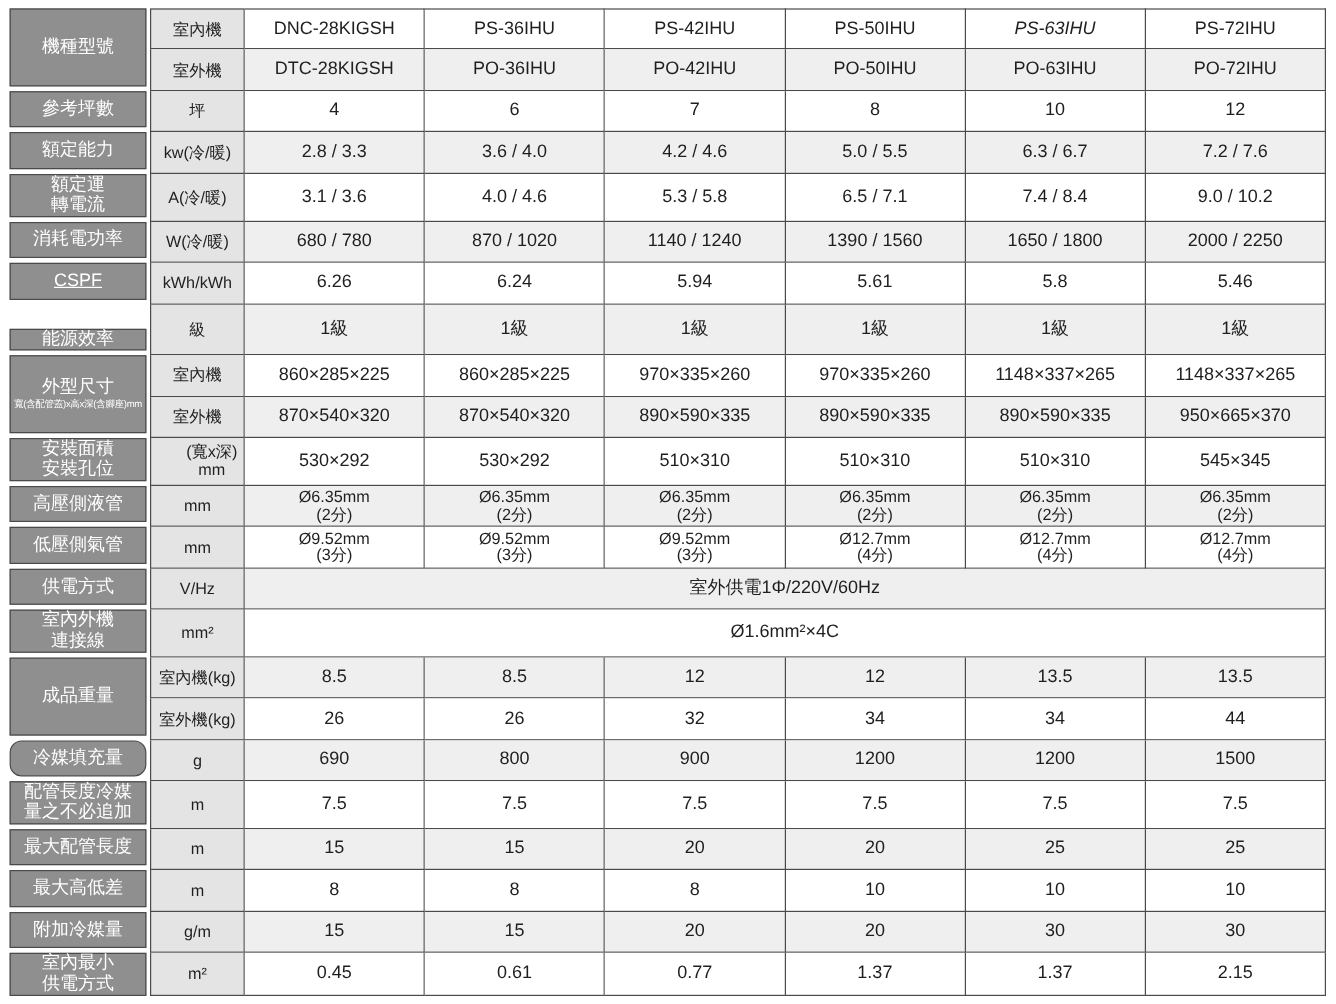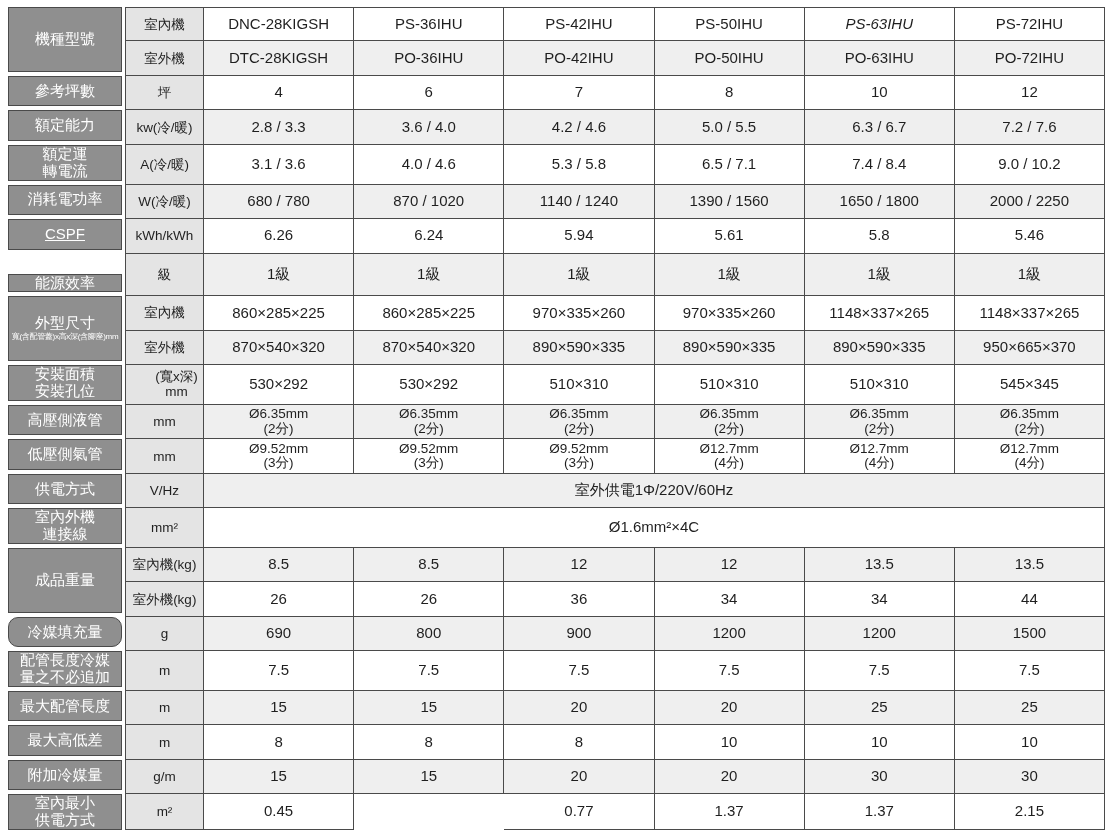--- a/index.html
+++ b/index.html
@@ -171,21 +171,21 @@
       <div class="cell unit shade" style="grid-area: 16 / 2 / auto / span 1;">室內機(kg)</div>
       <div class="cell shade" style="grid-area: 16 / 3 / auto / span 1;">8.5</div>
       <div class="cell shade" style="grid-area: 16 / 4 / auto / span 1;">8.5</div>
       <div class="cell shade" style="grid-area: 16 / 5 / auto / span 1;">12</div>
       <div class="cell shade" style="grid-area: 16 / 6 / auto / span 1;">12</div>
       <div class="cell shade" style="grid-area: 16 / 7 / auto / span 1;">13.5</div>
       <div class="cell shade" style="grid-area: 16 / 8 / auto / span 1;">13.5</div>
       <div class="cell unit" style="grid-area: 17 / 2 / auto / span 1;">室外機(kg)</div>
       <div class="cell" style="grid-area: 17 / 3 / auto / span 1;">26</div>
       <div class="cell" style="grid-area: 17 / 4 / auto / span 1;">26</div>
-      <div class="cell" style="grid-area: 17 / 5 / auto / span 1;">36</div>
+      <div class="cell" style="grid-area: 17 / 5 / auto / span 1;">32</div>
       <div class="cell" style="grid-area: 17 / 6 / auto / span 1;">34</div>
       <div class="cell" style="grid-area: 17 / 7 / auto / span 1;">34</div>
       <div class="cell" style="grid-area: 17 / 8 / auto / span 1;">44</div>
       <div class="cell unit shade" style="grid-area: 18 / 2 / auto / span 1;">g</div>
       <div class="cell shade" style="grid-area: 18 / 3 / auto / span 1;">690</div>
       <div class="cell shade" style="grid-area: 18 / 4 / auto / span 1;">800</div>
       <div class="cell shade" style="grid-area: 18 / 5 / auto / span 1;">900</div>
       <div class="cell shade" style="grid-area: 18 / 6 / auto / span 1;">1200</div>
       <div class="cell shade" style="grid-area: 18 / 7 / auto / span 1;">1200</div>
       <div class="cell shade" style="grid-area: 18 / 8 / auto / span 1;">1500</div>
@@ -212,20 +212,21 @@
       <div class="cell" style="grid-area: 21 / 8 / auto / span 1;">10</div>
       <div class="cell unit shade" style="grid-area: 22 / 2 / auto / span 1;">g/m</div>
       <div class="cell shade" style="grid-area: 22 / 3 / auto / span 1;">15</div>
       <div class="cell shade" style="grid-area: 22 / 4 / auto / span 1;">15</div>
       <div class="cell shade" style="grid-area: 22 / 5 / auto / span 1;">20</div>
       <div class="cell shade" style="grid-area: 22 / 6 / auto / span 1;">20</div>
       <div class="cell shade" style="grid-area: 22 / 7 / auto / span 1;">30</div>
       <div class="cell shade" style="grid-area: 22 / 8 / auto / span 1;">30</div>
       <div class="cell unit" style="grid-area: 23 / 2 / auto / span 1;">m²</div>
       <div class="cell" style="grid-area: 23 / 3 / auto / span 1;">0.45</div>
+      <div class="cell" style="grid-area: 23 / 4 / auto / span 1;">0.61</div>
       <div class="cell" style="grid-area: 23 / 5 / auto / span 1;">0.77</div>
       <div class="cell" style="grid-area: 23 / 6 / auto / span 1;">1.37</div>
       <div class="cell" style="grid-area: 23 / 7 / auto / span 1;">1.37</div>
       <div class="cell" style="grid-area: 23 / 8 / auto / span 1;">2.15</div>
       <div class="rowhead" style="grid-area: 1 / 1 / span 2;">
         <div>機種型號</div>
       </div>
       <div class="rowhead" style="grid-area: 3 / 1 / span 1;">
         <div>參考坪數</div>
       </div>

